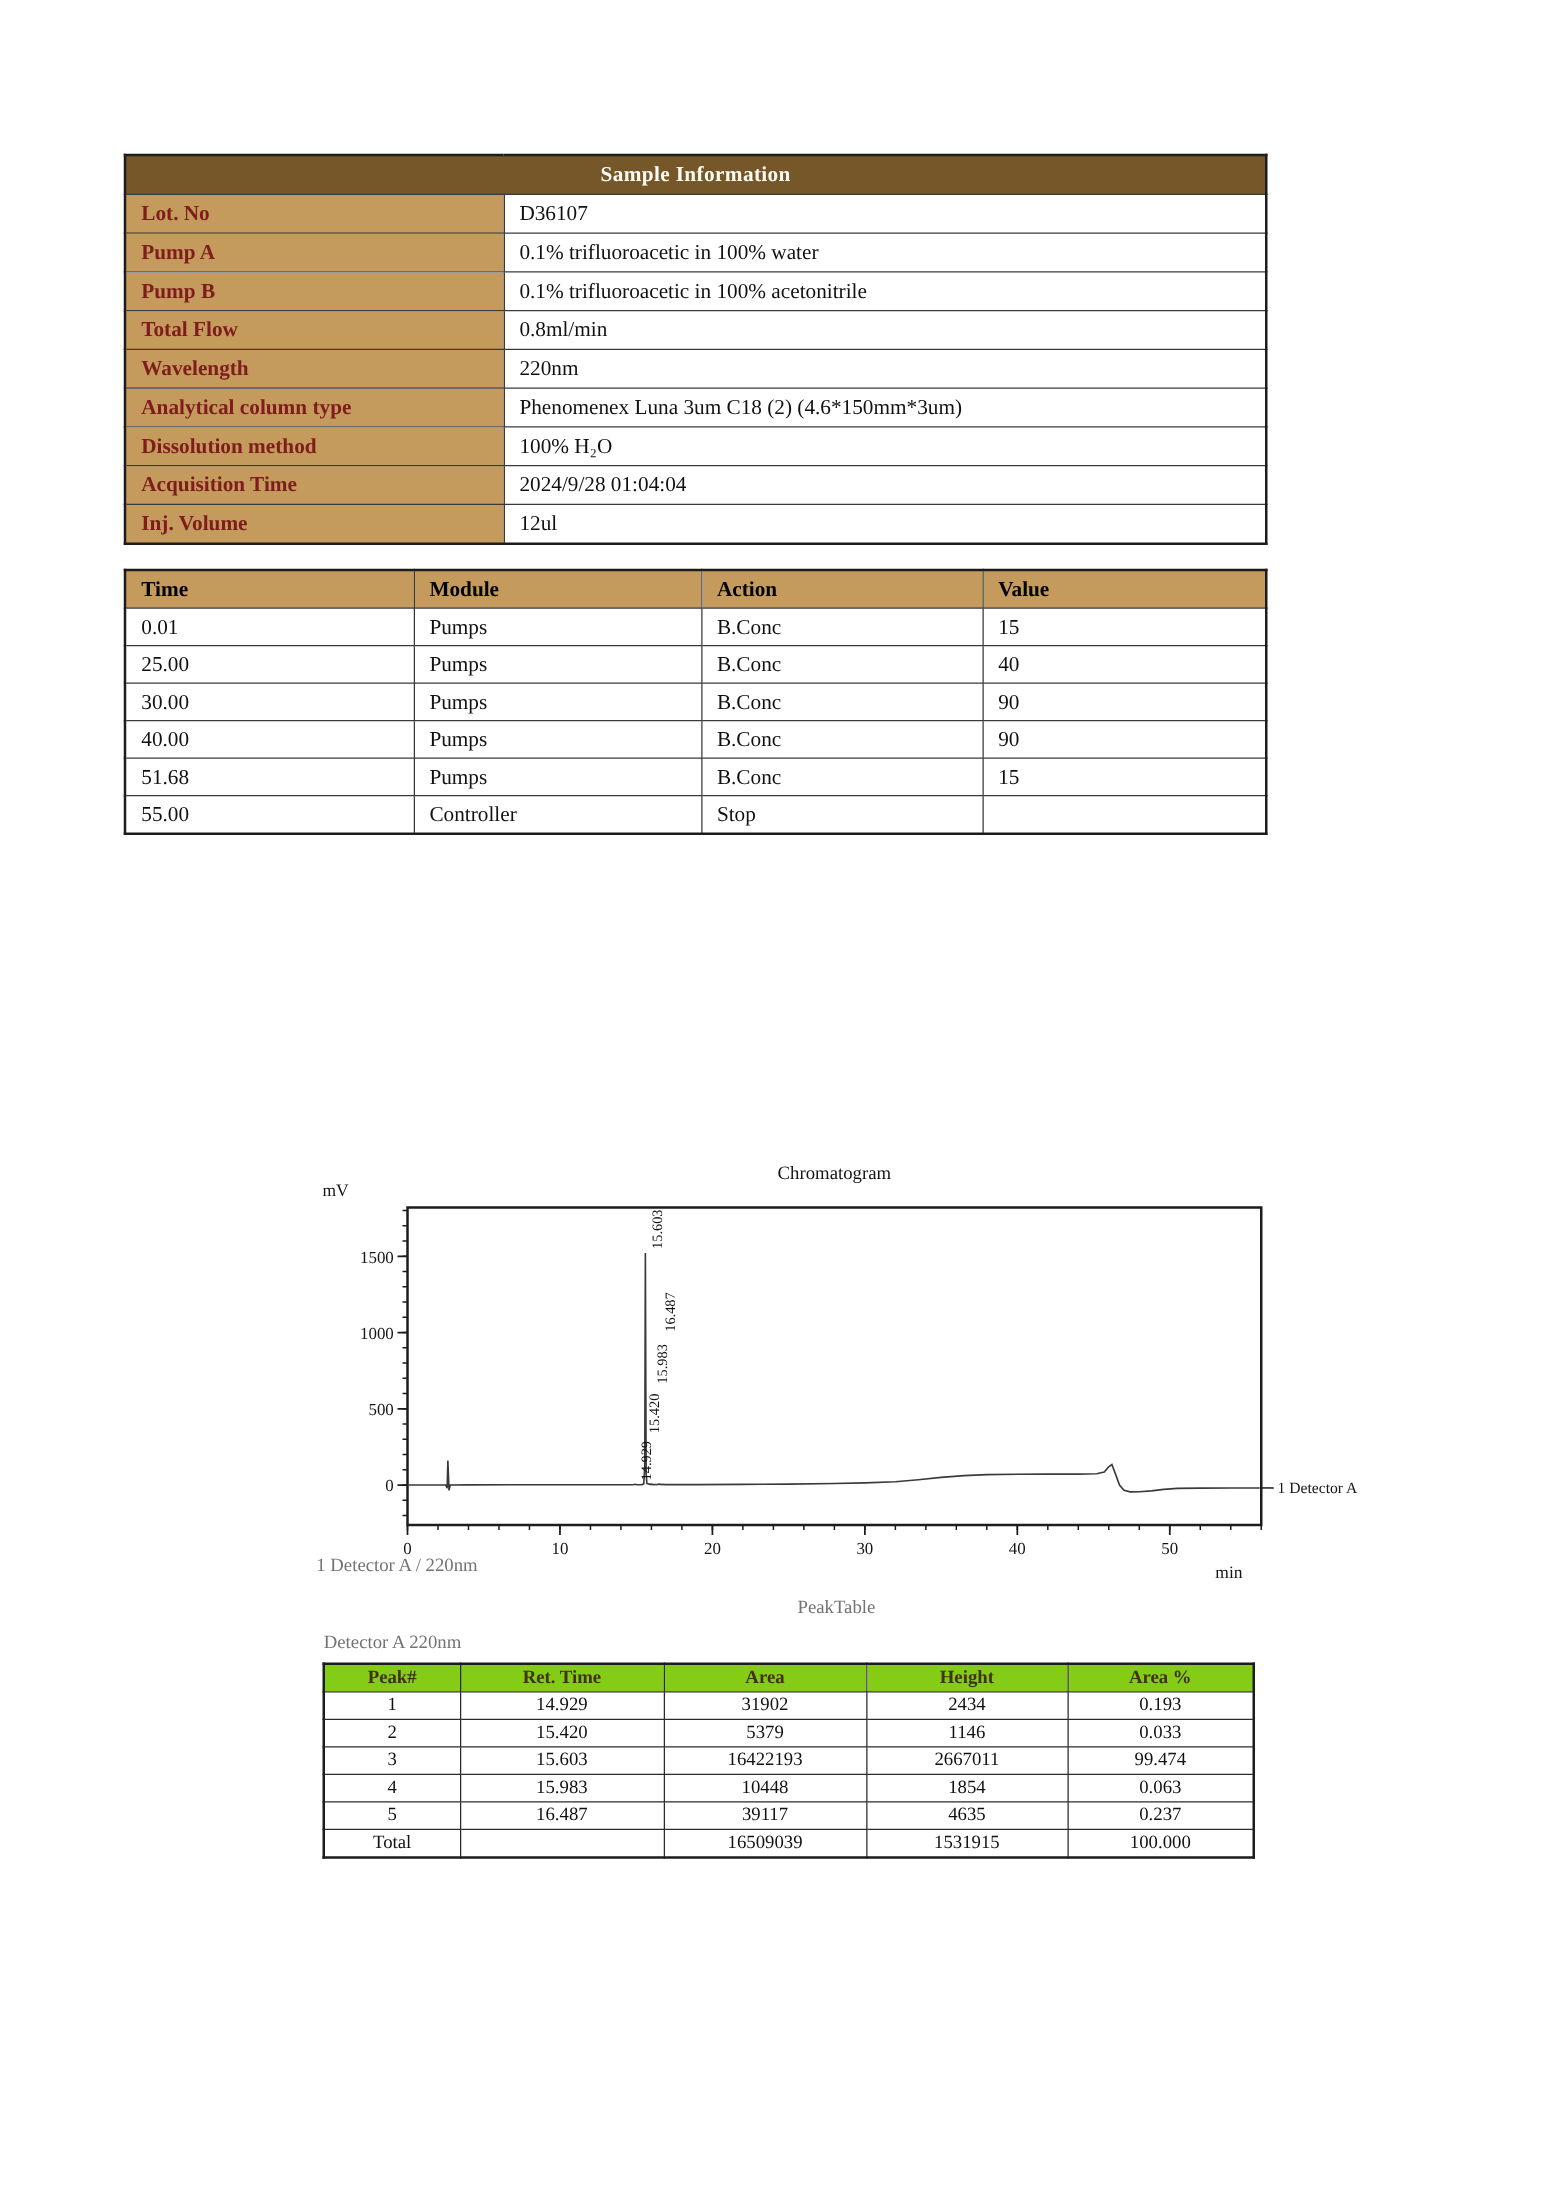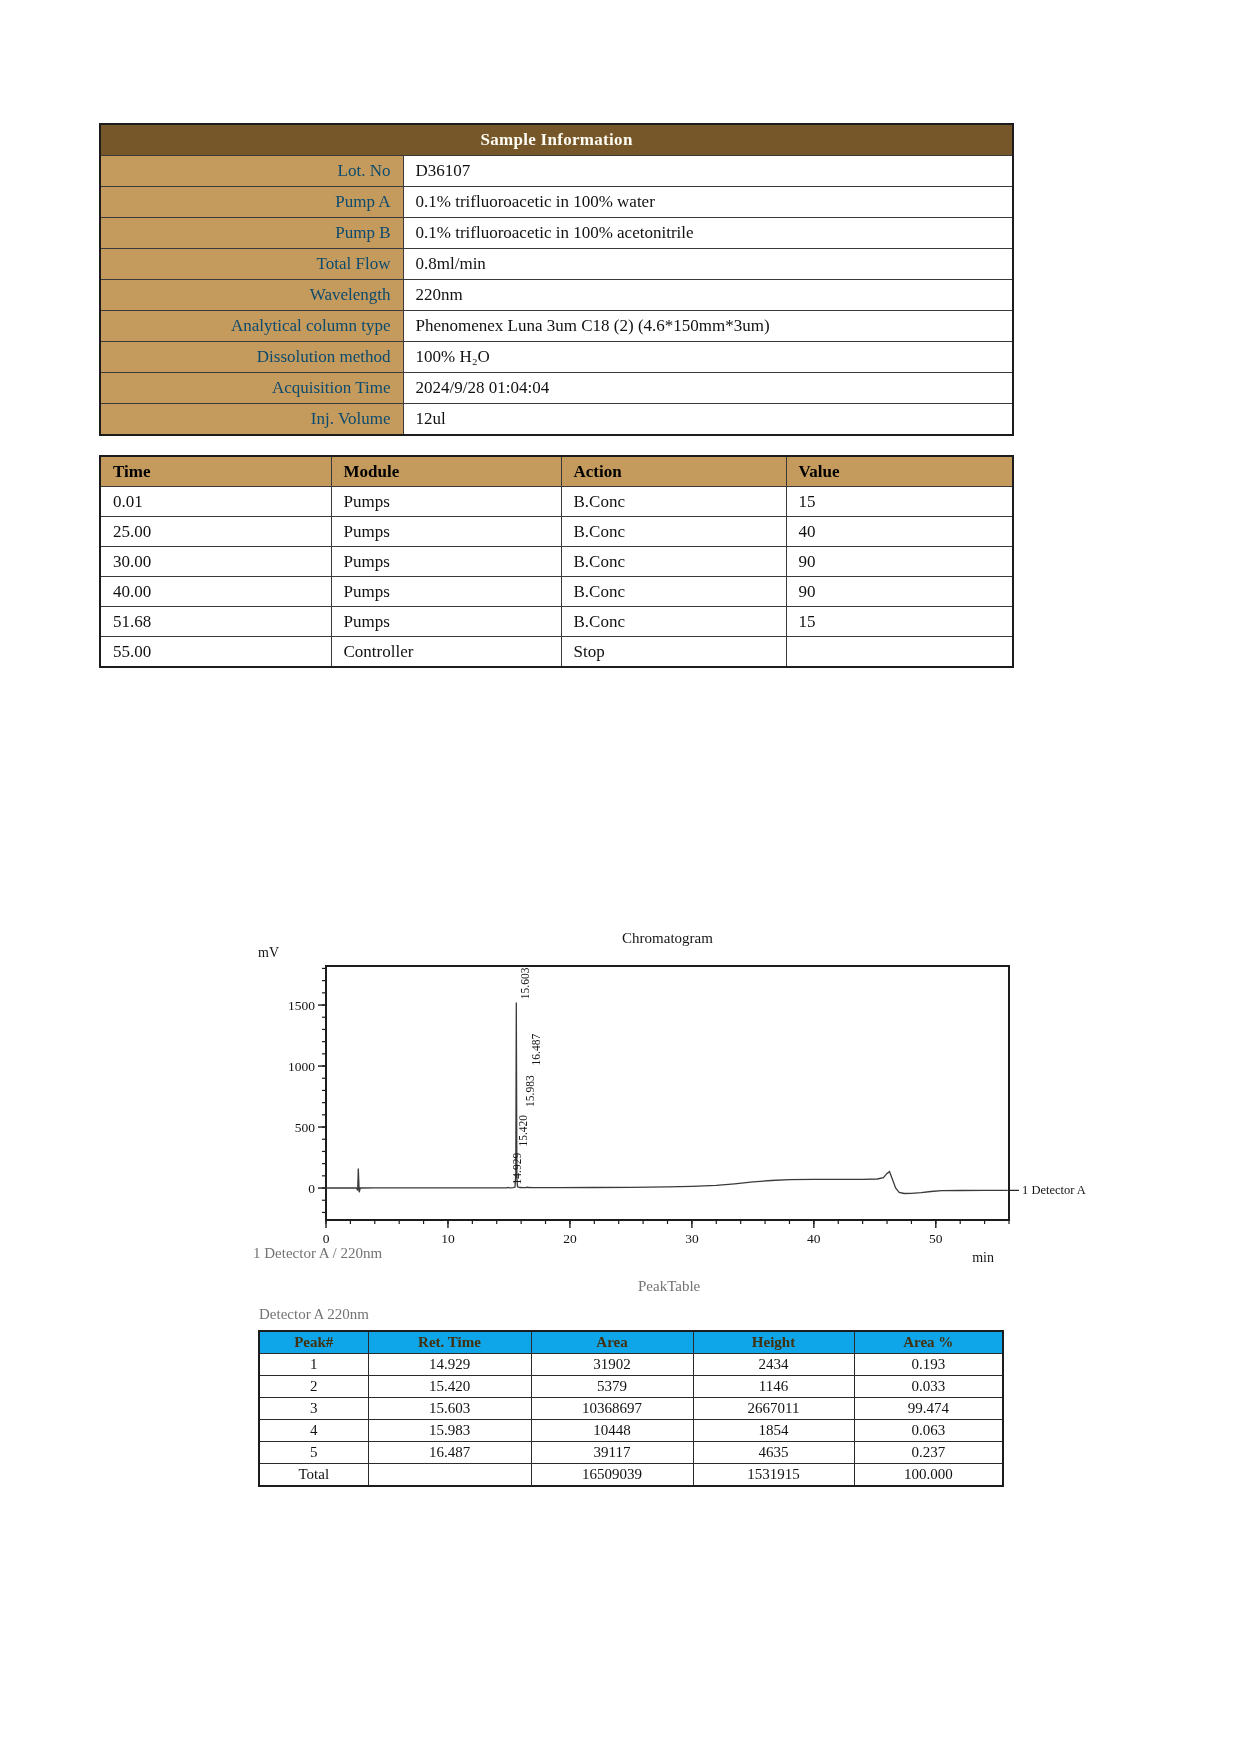--- a/index.html
+++ b/index.html
@@ -7,33 +7,33 @@
     position:relative; width:1241px; height:1755px; background:#ffffff;
     font-family:"Liberation Serif","DejaVu Serif",serif; color:#111; overflow:hidden;
   }
   table { border-collapse:collapse; position:absolute; table-layout:fixed; }
   .tbl1, .tbl2, .tbl3 { border:2px solid #1c1c1c; }
 
   
   .tbl1 { left:99px; top:123px; width:913px;padding-left:18px; }
   .tbl1 th, .tbl1 td { border:1px solid #3a3a3a; height:30px; font-size:17px; padding:0 12px; overflow:hidden; white-space:nowrap; }
   .tbl1 thead th { background:#76572a; color:#fdfcf3; text-align:center; font-weight:700; letter-spacing:.3px; }
-  .tbl1 td.lbl { background:#c49b5c; color:#0c4a6e; font-weight:400;text-align:right; }
+  .tbl1 td.lbl { background:#c49b5c; color:#7f1d1d; font-weight:700; }
   .tbl1 td.val { background:#fff; text-align:left;margin-left:10px; }
 
   
   .tbl2 { left:99px; top:455px; width:913px; }
   .tbl2 th, .tbl2 td { border:1px solid #3a3a3a; height:29px; font-size:17px; padding:0 12px; text-align:left; overflow:hidden; white-space:nowrap; }
   .tbl2 th { background:#c49b5c; color:#000000; font-weight:700; }
   .tbl2 td { background:#fff; }
 
   
   .tbl3 { left:258px; top:1330px; width:744px; }
   .tbl3 th, .tbl3 td { border:1px solid #2b2b2b; height:21px; font-size:15px; text-align:center; padding:0 4px; overflow:hidden; white-space:nowrap; }
-  .tbl3 th { background:#0ea5e9; color:#43300d; font-weight:600; }
+  .tbl3 th { background:#84cc16; color:#43300d; font-weight:600; }
   .tbl3 td { background:#fff; }
 
   .abs-label { position:absolute; font-size:15px; color:#737373; white-space:nowrap; }
   #chromatogram-svg { position:absolute; left:230px; top:915px; }
   #chromatogram-svg text { font-family:"Liberation Serif","DejaVu Serif",serif; fill:#151515; }
 </style>
 </head>
 <body>
 
 <div class="page">
@@ -260,21 +260,21 @@
       <tr>
           <td>2</td>
           <td>15.420</td>
           <td>5379</td>
           <td>1146</td>
           <td>0.033</td>
         </tr>
       <tr>
           <td>3</td>
           <td>15.603</td>
-          <td>10368697</td>
+          <td>16422193</td>
           <td>2667011</td>
           <td>99.474</td>
         </tr>
       <tr>
           <td>4</td>
           <td>15.983</td>
           <td>10448</td>
           <td>1854</td>
           <td>0.063</td>
         </tr>

